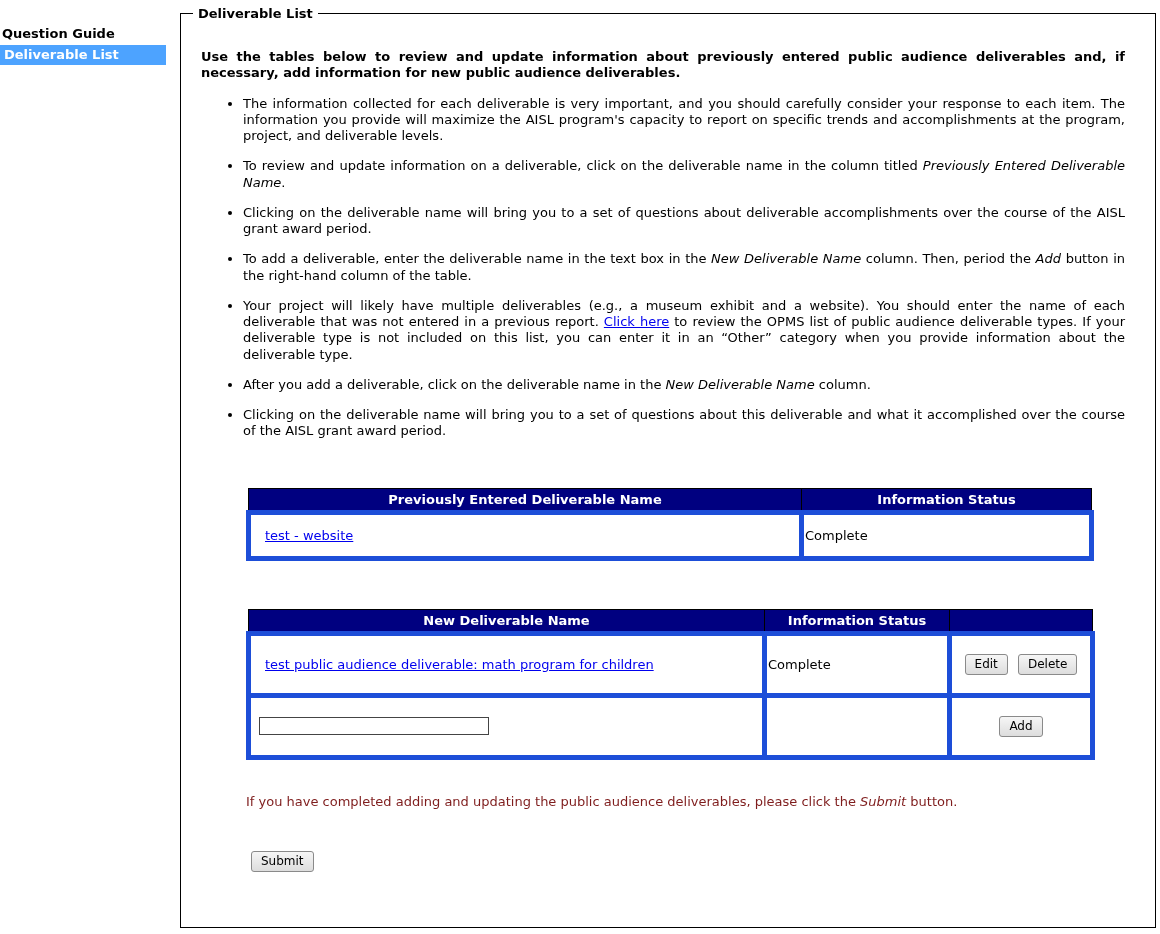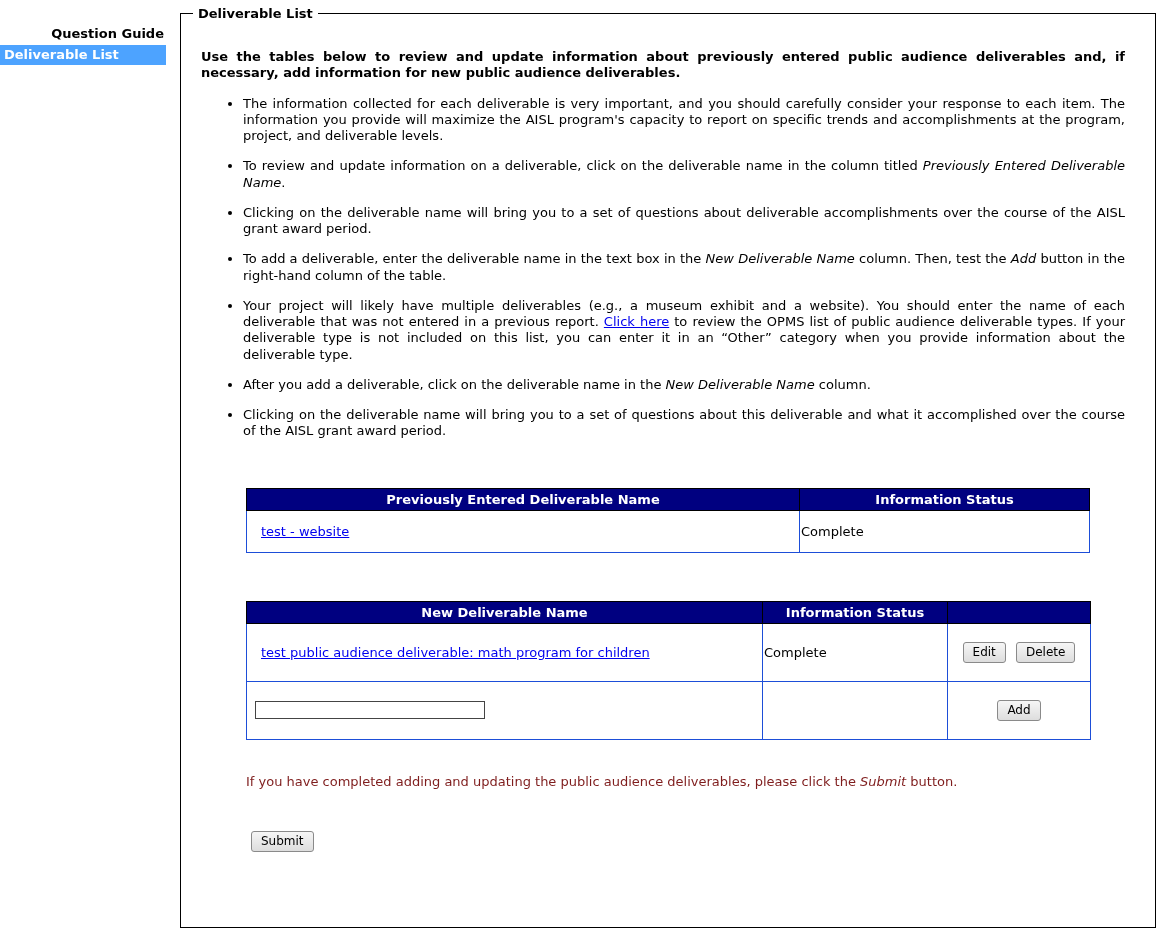--- a/index.html
+++ b/index.html
@@ -9,21 +9,21 @@
     font-size: 13px;
     color: #000000;
     width: 1160px;
     height: 934px;
     position: relative;
   }
   .page { position: relative; width: 1160px; height: 934px; }
 
   
   .sidebar { position: absolute; top: 26px; left: 0; width: 166px; }
-  .sidebar-title { font-weight: bold; font-size: 13px; padding: 0 2px 4px 10px; text-align: right; }
+  .sidebar-title { font-weight: bold; font-size: 13px; padding: 0 2px 4px 2px; }
   .sidebar-item {
     background: #4da3ff;
     color: #ffffff;
     font-weight: bold;
     font-size: 13px;
     padding: 2px 4px 3px 4px;
     cursor: pointer;
   }
 
   
@@ -68,21 +68,21 @@
   table.tbl th {
     background: #000080;
     color: #ffffff;
     font-weight: bold;
     font-size: 13px;
     border: 1px solid #000000;
     padding: 3px 4px;
     text-align: center;
   }
   table.tbl td {
-    border: 1px solid #1d4ed8;
+    border: 5px solid #1d4ed8;
     font-size: 13px;
     vertical-align: middle;
   }
   .t1 .col-name  { width: 553px; }
   .t1 .col-stat  { width: 290px; }
   .t2 .col-name  { width: 516px; }
   .t2 .col-stat  { width: 185px; }
   .t2 .col-act   { width: 143px; }
   td.name-cell { padding: 13px 6px 13px 14px; }
   .t2 td.name-cell { padding: 10px 6px 10px 14px; }
@@ -136,21 +136,21 @@
       <ul class="bullets">
         <li><span>The information collected for each deliverable is very important, and you should carefully consider your response to each item. The information you provide will maximize the AISL program's capacity to report on specific trends and accomplishments at the program, project, and deliverable levels.</span></li>
       </ul>
 
       <ul class="bullets">
         <li><span>To review and update information on a deliverable, click on the deliverable name in the column titled </span><span class="em">Previously Entered Deliverable Name</span><span>.</span></li>
         <li><span>Clicking on the deliverable name will bring you to a set of questions about deliverable accomplishments over the course of the AISL grant award period.</span></li>
       </ul>
 
       <ul class="bullets">
-        <li><span>To add a deliverable, enter the deliverable name in the text box in the </span><span class="em">New Deliverable Name</span><span> column. Then, test the </span><span class="em">Add</span><span> button in the right-hand column of the table.</span></li>
+        <li><span>To add a deliverable, enter the deliverable name in the text box in the </span><span class="em">New Deliverable Name</span><span> column. Then, period the </span><span class="em">Add</span><span> button in the right-hand column of the table.</span></li>
         <li><span>Your project will likely have multiple deliverables (e.g., a museum exhibit and a website). You should enter the name of each deliverable that was not entered in a previous report. </span><a href="#" class="inline-link">Click here</a><span> to review the OPMS list of public audience deliverable types. If your deliverable type is not included on this list, you can enter it in an “Other” category when you provide information about the deliverable type.</span></li>
         <li><span>After you add a deliverable, click on the deliverable name in the </span><span class="em">New Deliverable Name</span><span> column.</span></li>
         <li><span>Clicking on the deliverable name will bring you to a set of questions about this deliverable and what it accomplished over the course of the AISL grant award period.</span></li>
       </ul>
 
       
       <table class="tbl t1">
         <colgroup>
             <col class="col-name">
             <col class="col-stat">

